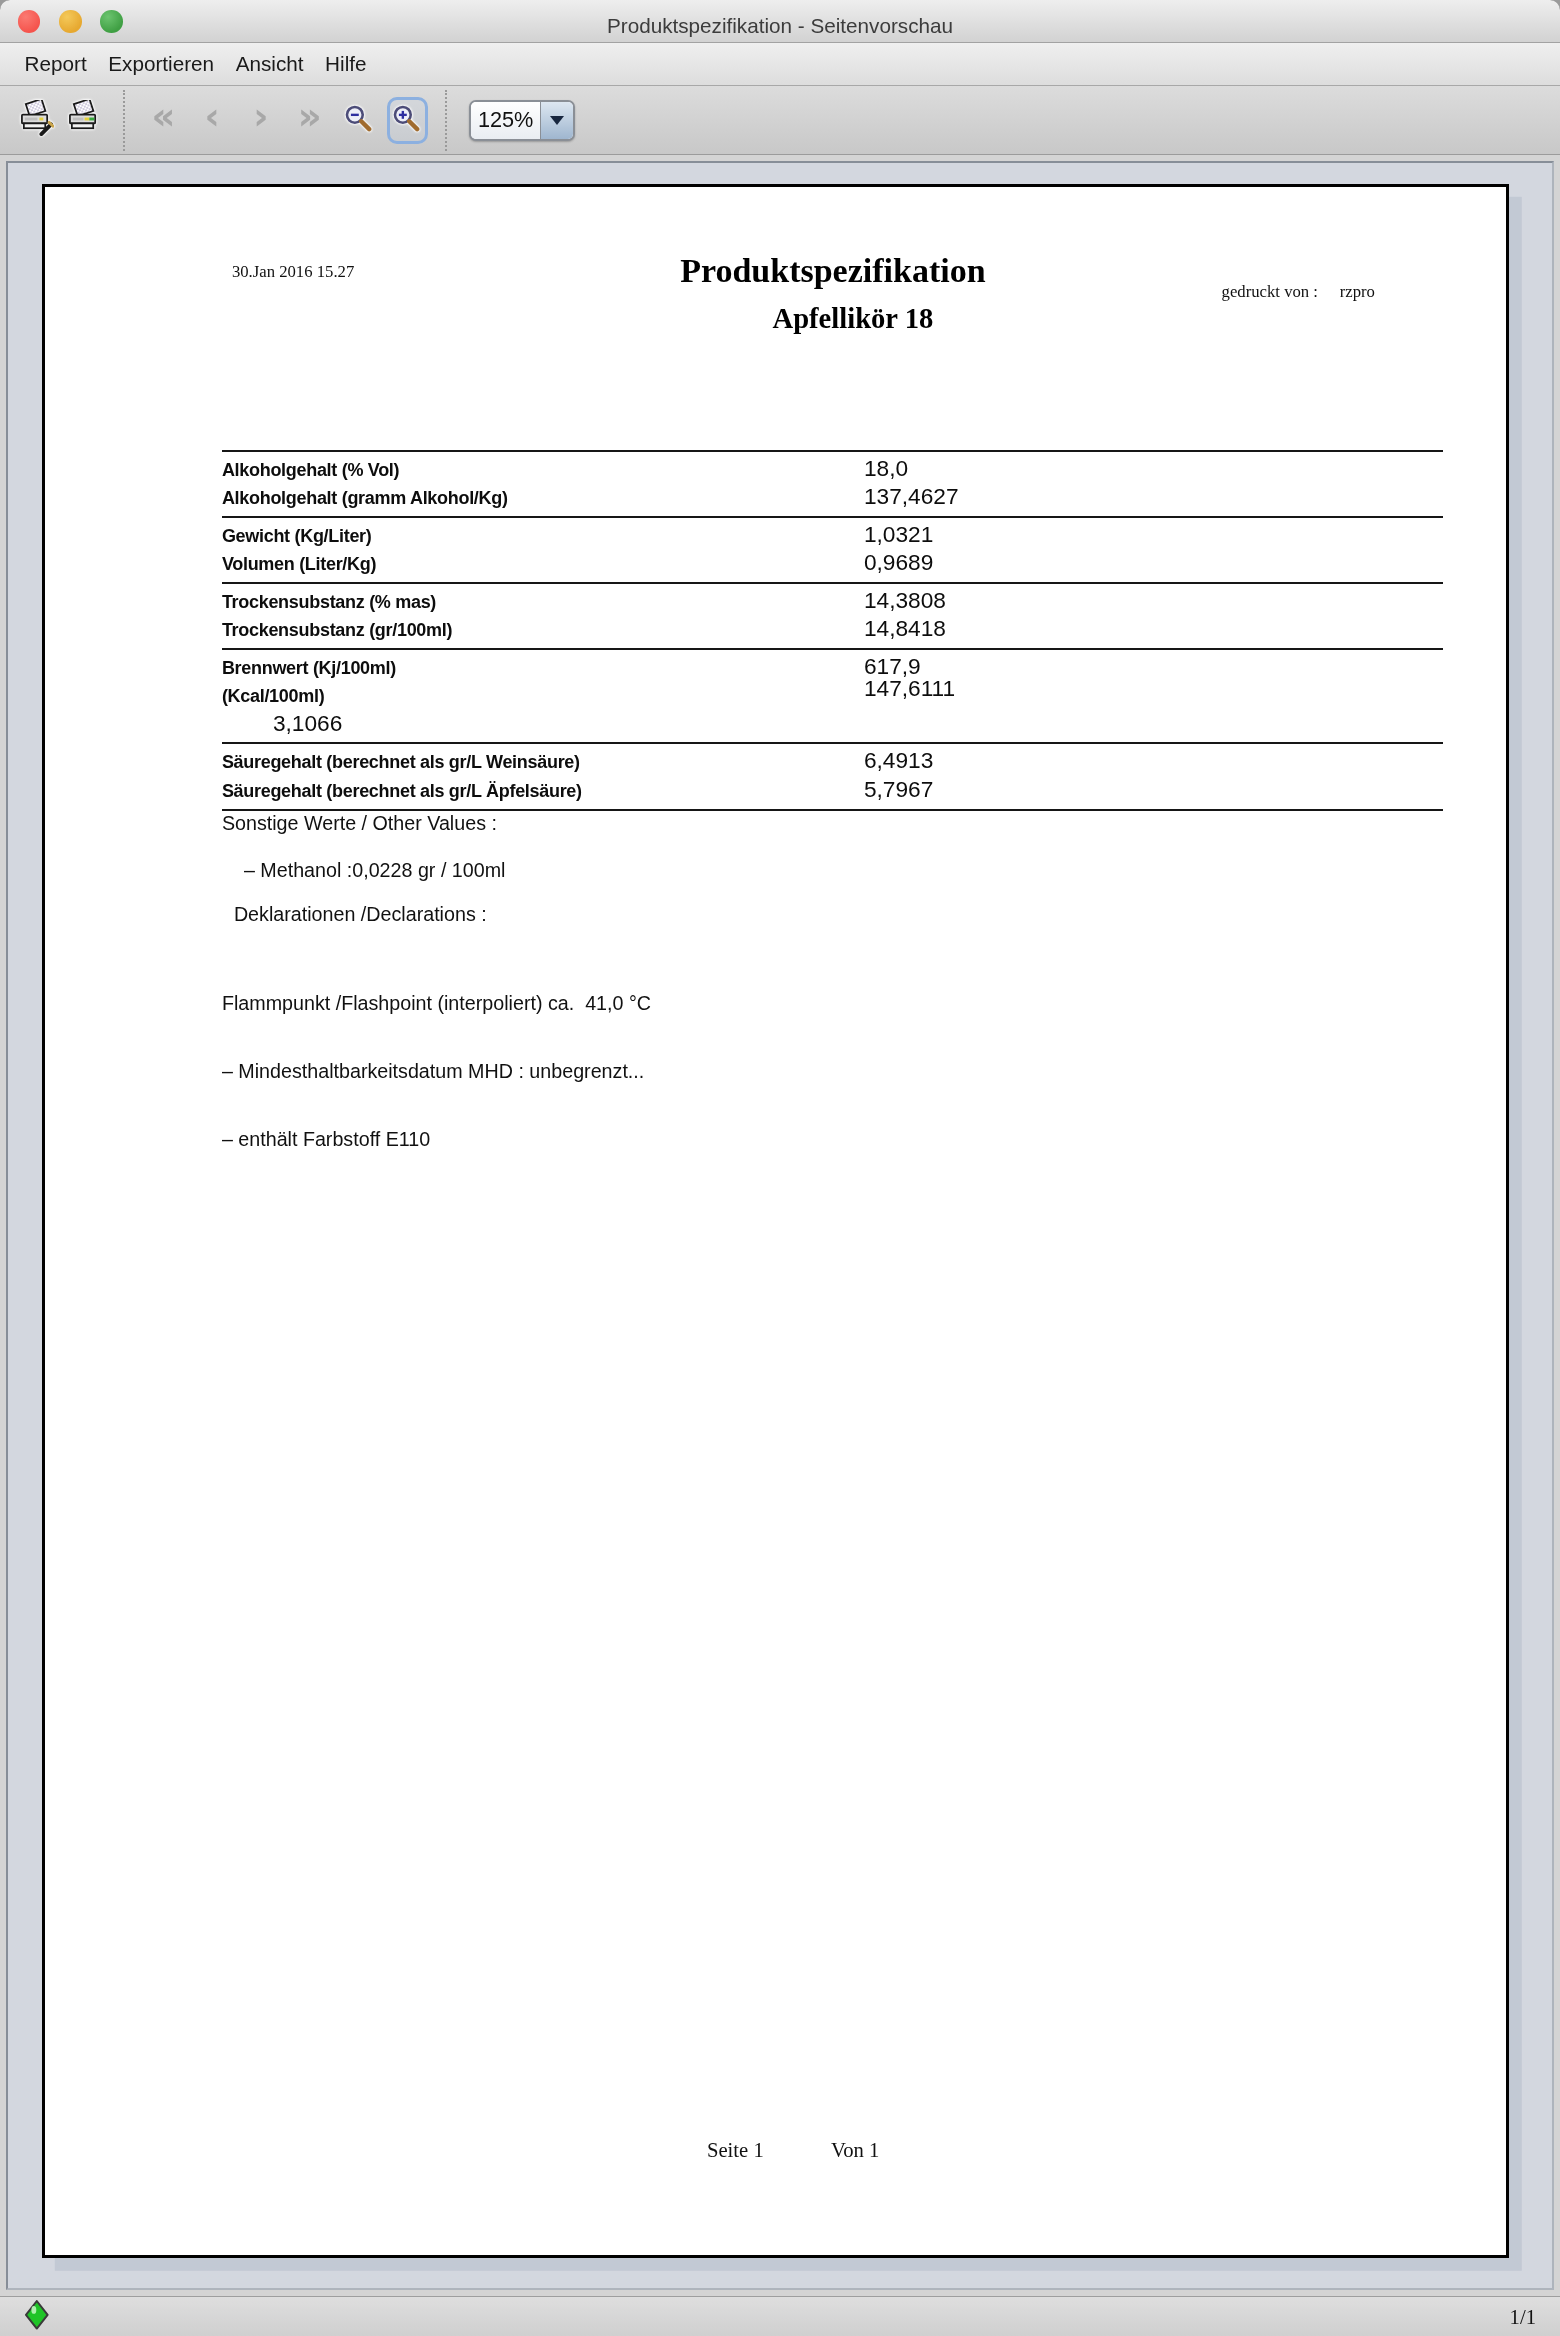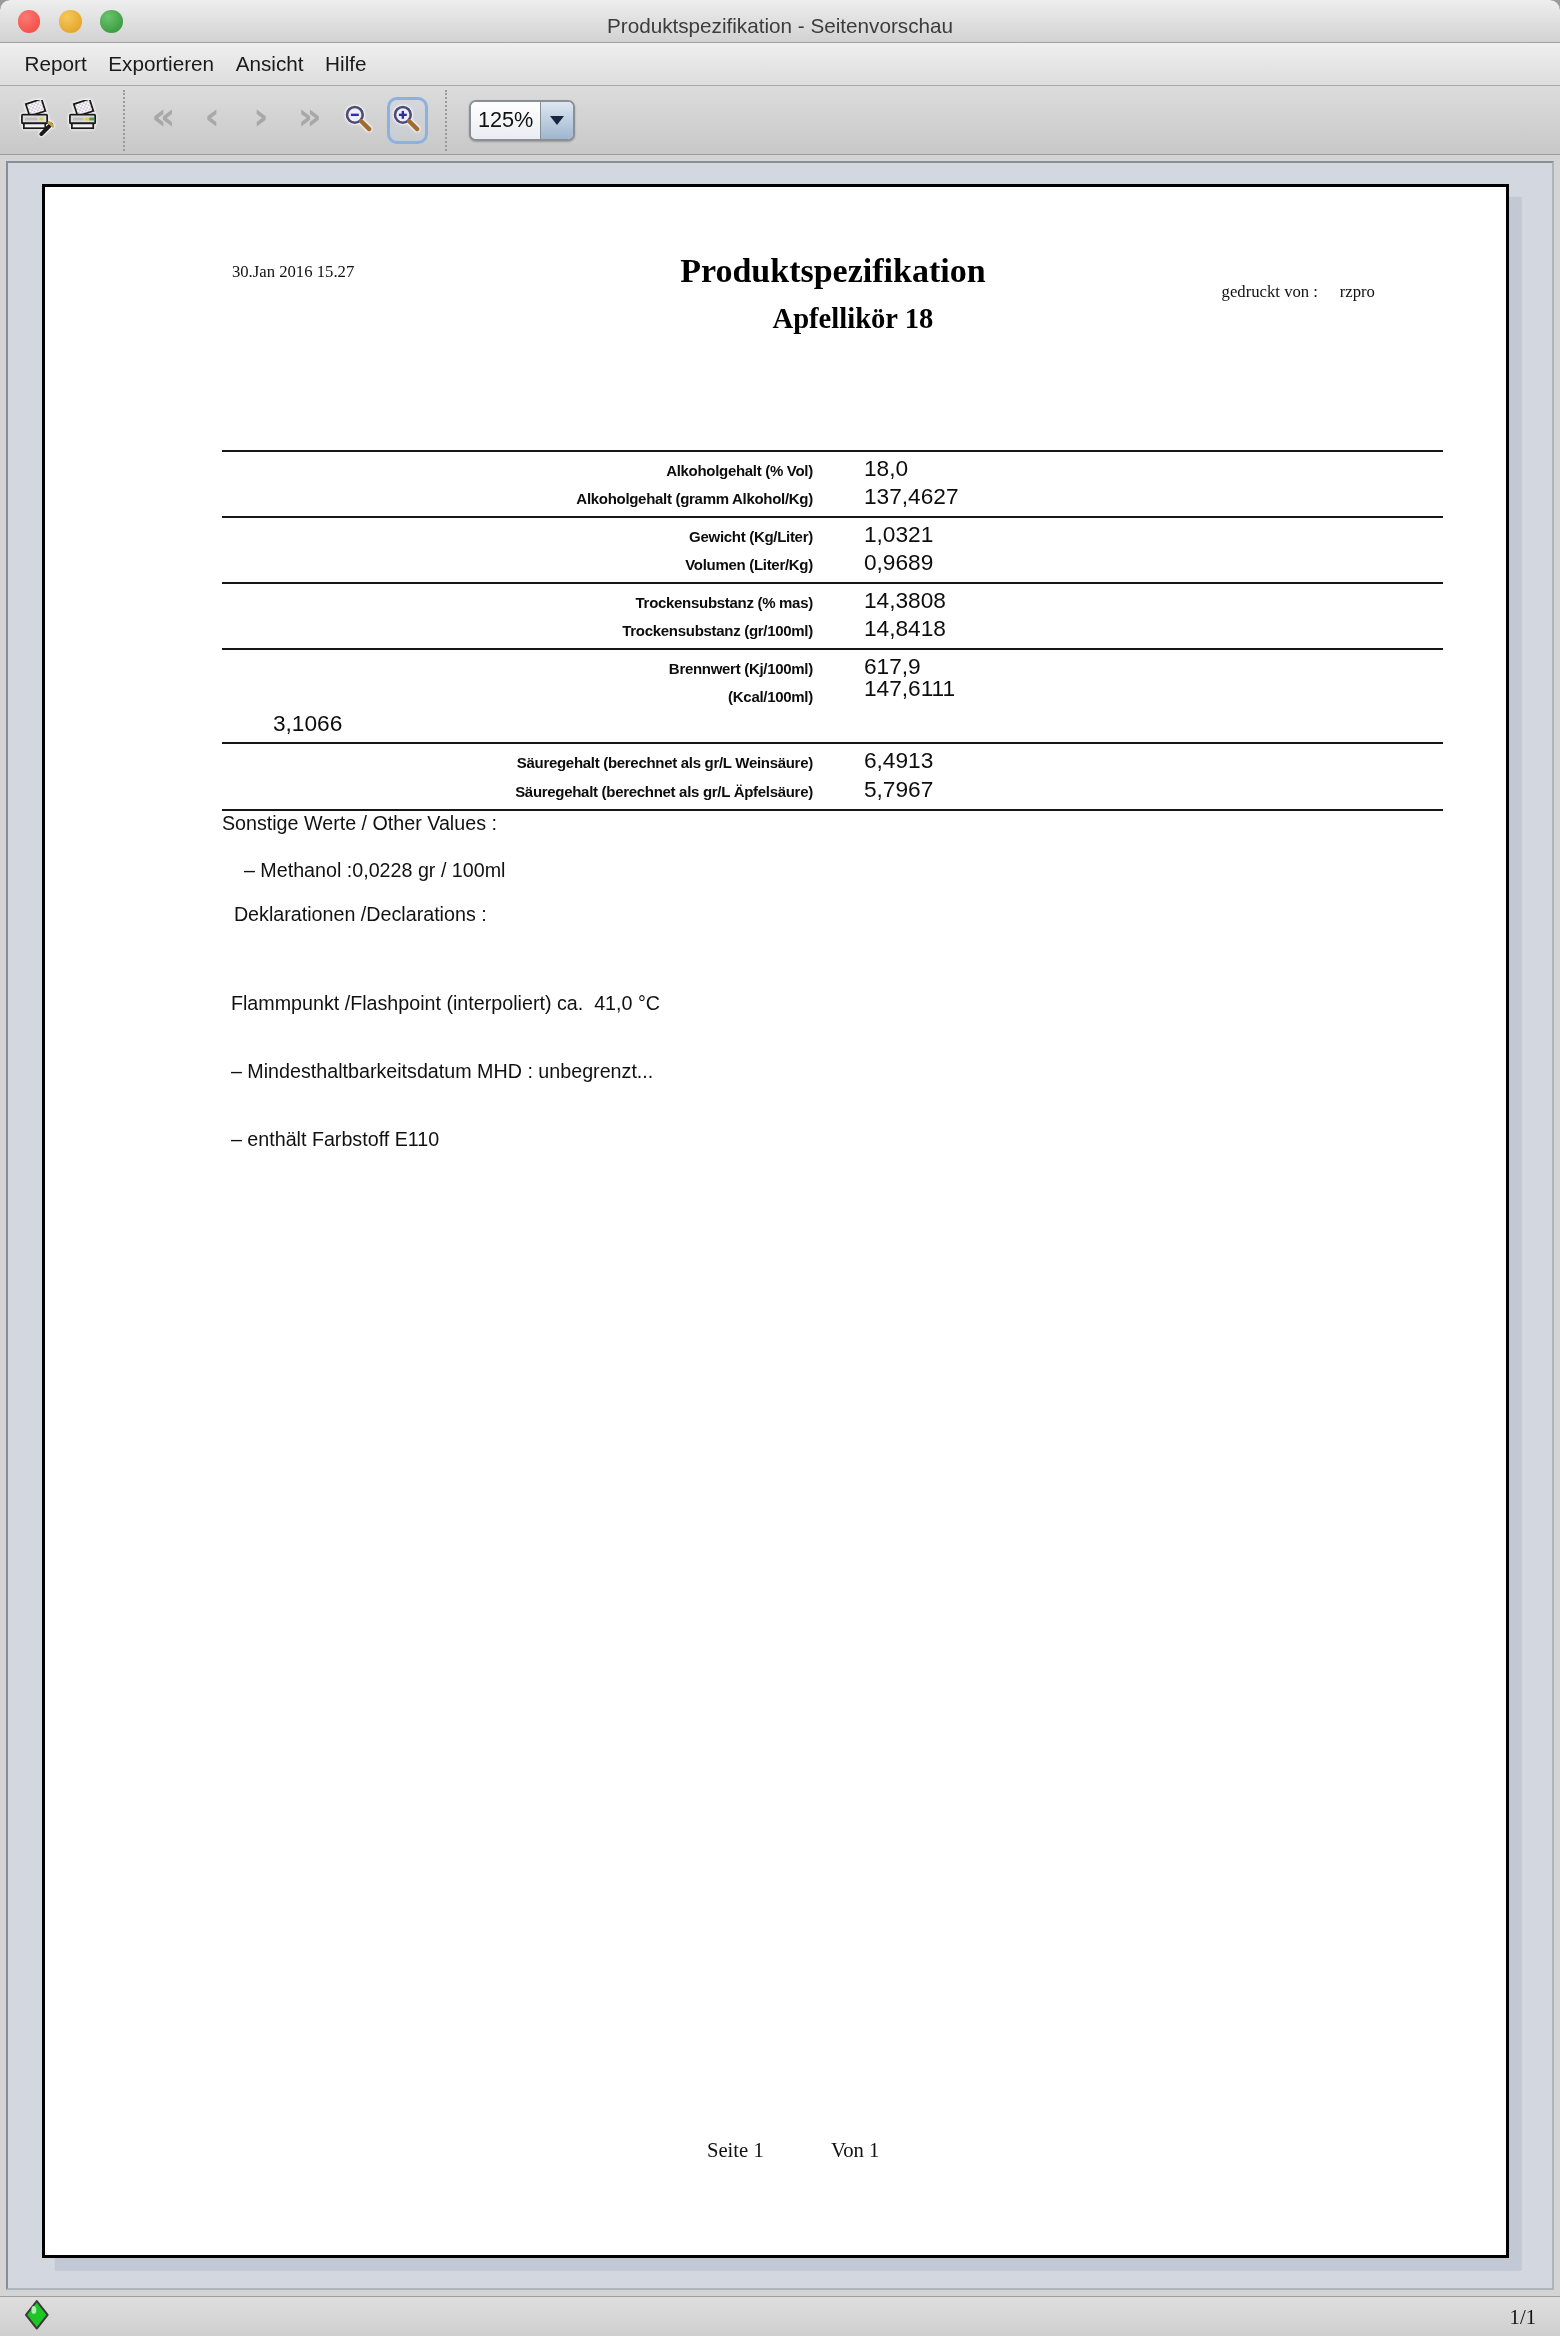--- a/index.html
+++ b/index.html
@@ -81,28 +81,28 @@
   .doc-date { left:187px; }
   .doc-printedby { left:1135px; }
   .doc-printedby .pval { margin-left:21.7px; }
   .doc-title { position:absolute; left:788px; top:65px; transform:translateX(-50%);
                font-family:"Liberation Serif", serif; font-weight:bold; font-size:34px; color:#000; white-space:nowrap; }
   .doc-subtitle { position:absolute; left:808px; top:116px; transform:translateX(-50%);
                   font-family:"Liberation Serif", serif; font-weight:bold; font-size:28.6px; color:#000; white-space:nowrap; }
   .spec-table { position:absolute; left:177px; top:263px; width:1221px; border-bottom:2px solid #161616; }
   .tgroup { border-top:2px solid #161616; padding:3px 0 3.9px; }
   .trow { display:flex; align-items:baseline; height:28.6px; }
-  .tlabel { width:591px; text-align:right; font-weight:bold; font-size:15px; color:#0d0d0d; letter-spacing:-0.3px; white-space:pre; }
+  .tlabel { width:591px; font-weight:bold; font-size:18px; color:#0d0d0d; letter-spacing:-0.3px; white-space:pre; }
   .tvalue { margin-left:51px; font-size:22.7px; color:#0d0d0d; }
   .raise { position:relative; top:-6.9px; }
   .docline { position:absolute; font-size:19.7px; color:#111; white-space:pre; }
   .l-sonstige { left:177px; top:625px; }
   .l-methanol { left:199px; top:672px; }
   .l-deklarationen { left:189px; top:716px; }
-  .decl-block { position:absolute; left:186px; top:760px; font-size:19.7px; color:#111; line-height:22.7px; white-space:pre; }
+  .decl-block { position:absolute; left:177px; top:760px; font-size:19.7px; color:#111; line-height:22.7px; white-space:pre; }
   .footer-seite, .footer-von { position:absolute; top:1952px; font-family:"Liberation Serif", serif; font-size:20.7px; color:#111; }
   .footer-seite { left:662px; }
   .footer-von { left:786px; }
   
   .statusbar {
     height:41px; display:flex; align-items:center; justify-content:space-between;
     background:linear-gradient(#dedede,#cfcfcf);
     border-top:1px solid #9e9e9e; padding:0 24px;
   }
   .pagecount { font-family:"Liberation Serif", serif; font-size:20.7px; color:#111; }

